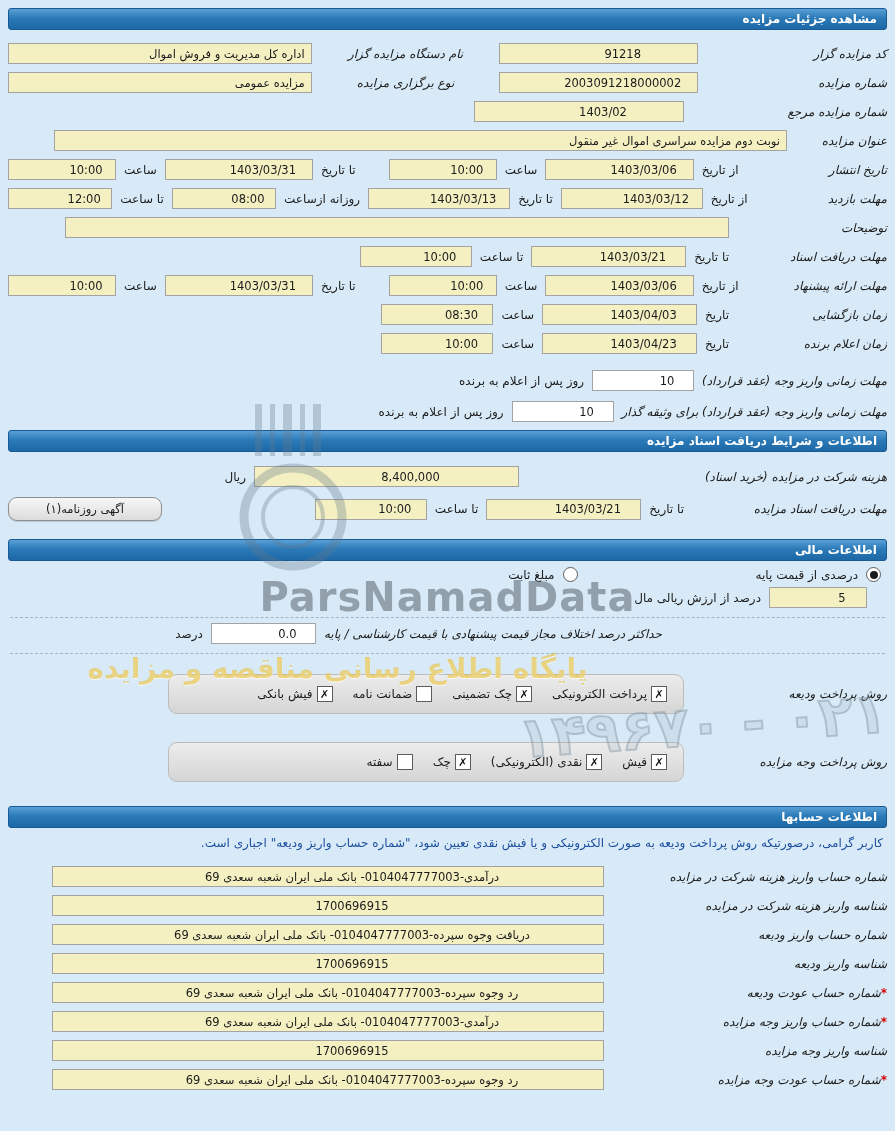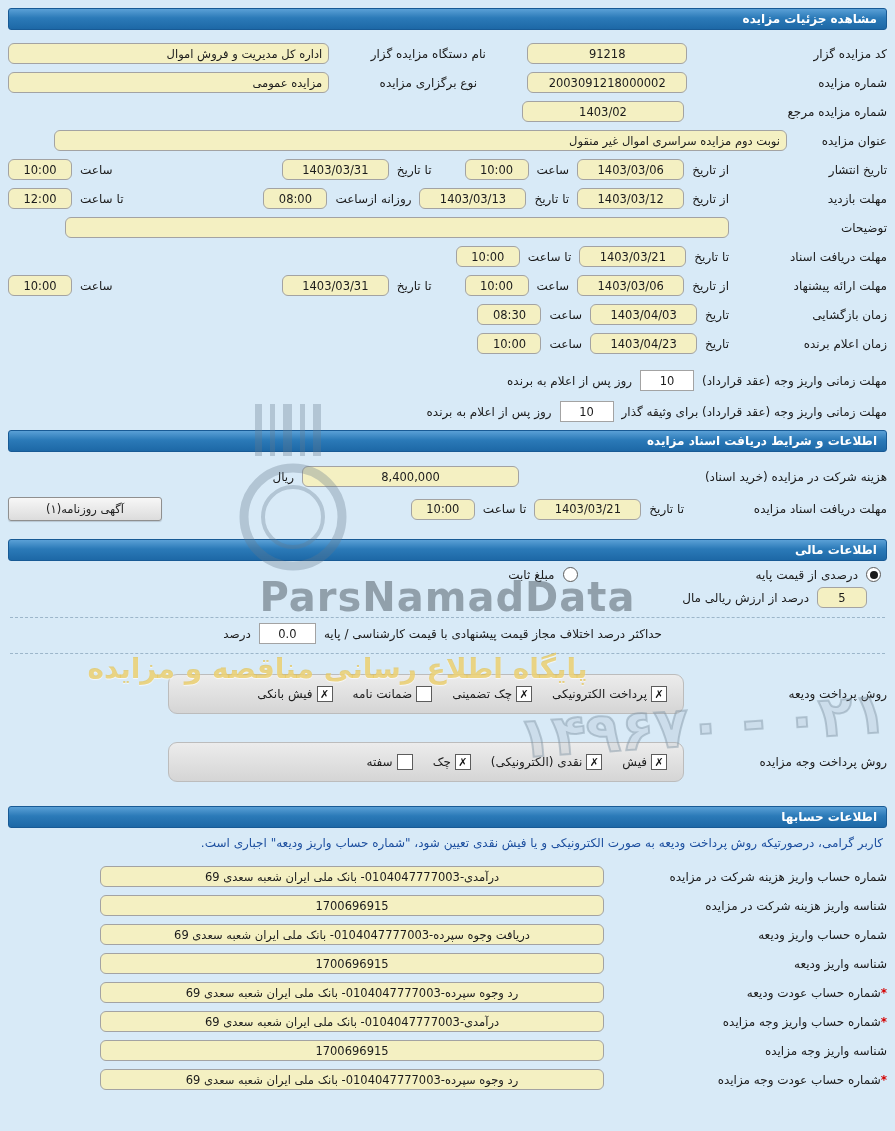--- a/index.html
+++ b/index.html
@@ -1,35 +1,35 @@
 <!DOCTYPE html>
 <html lang="fa"><head>
 <meta charset="utf-8">
 <style>
   html,body{margin:0;padding:0;}
   body{background:#d8eaf7;font-family:"DejaVu Sans",sans-serif;}
   .page{position:relative;width:895px;height:1131px;background:#d8eaf7;direction:rtl;overflow:hidden;color:#1b1b1b;font-size:12px;margin:0 auto;}
   .bar{height:20px;margin:0 8px;background:linear-gradient(180deg,#5aa0d6 0%,#2b7ab8 45%,#1d68a6 100%);border:1px solid #185a95;border-radius:3px;color:#fff;font-weight:bold;display:flex;align-items:center;padding:0 9px;font-size:12px;}
   .mt5{margin-top:5px}.mt6{margin-top:6px}.mt8{margin-top:8px}.mt10{margin-top:10px}.mt13{margin-top:13px}.mt14{margin-top:14px}.mt16{margin-top:16px}.mt18{margin-top:18px}.mt20{margin-top:20px}.mt24{margin-top:24px}.mt28{margin-top:28px}
   .r{display:flex;align-items:center;margin-left:8px;margin-right:8px;column-gap:8px;}
-  .lbl{white-space:nowrap;}
+  .lbl{white-space:nowrap;font-style:italic;}
   .lc{text-align:center;}
   .txt{white-space:nowrap;}
-  .f{height:19px;border:1px solid #a3a3a3;background:#ffffff;display:flex;align-items:center;justify-content:center;white-space:nowrap;font-size:11.5px;}
-  .y{background:#f4f0c2;border-radius:6px;}
+  .f{height:19px;border:1px solid #a3a3a3;background:#ffffff;display:flex;align-items:center;justify-content:center;white-space:nowrap;font-size:11.5px;padding-left:48px;}
+  .y{background:#f4f0c2;}
   .st{justify-content:flex-start;padding:0 6px;}
   .w48{width:48px}.w52{width:52px}.w55{width:55px}.w62{width:62px}.w92{width:92px}.w105{width:105px}.w150{width:150px}.w160{width:160px}.w185{width:185px}.w195{width:195px}.w215{width:215px}.w275{width:275px}.w312{width:312px}.w360{width:360px}.w502{width:502px}.w650{width:650px}.w719{width:719px}
   .ms25{margin-inline-start:25px}
   .ms170{margin-inline-start:170px}
   .msauto{margin-inline-start:auto}
   .pr6{padding-inline-start:6px}
   .pr20{padding-inline-start:20px}
   .pr225{padding-inline-start:225px}
   .dash{border-top:1px dashed #9cb6ca;margin:9px 10px 0;height:0;}
-  .btn{width:152px;height:22px;border:1px solid #8f8f8f;border-radius:3px;background:linear-gradient(180deg,#f7f7f7,#dcdcdc);display:flex;align-items:center;justify-content:center;font-size:11.5px;color:#222;box-shadow:0 1px 1px rgba(0,0,0,.15);cursor:pointer;}
+  .btn{width:152px;height:22px;border:1px solid #8f8f8f;border-radius:9px;background:linear-gradient(180deg,#f7f7f7,#dcdcdc);display:flex;align-items:center;justify-content:center;font-size:11.5px;color:#222;box-shadow:0 1px 1px rgba(0,0,0,.15);cursor:pointer;}
   .graybox{width:482px;height:38px;border-radius:9px;border:1px solid #bcbcbc;background:linear-gradient(180deg,#ececec,#d5d5d5);display:flex;align-items:center;gap:20px;padding:0 16px;}
   .ck{display:flex;align-items:center;gap:4px;}
   .cb{width:14px;height:14px;border:1px solid #5c5c5c;background:#fff;display:flex;align-items:center;justify-content:center;font-size:11px;font-weight:bold;line-height:1;color:#111;cursor:pointer;}
   .radio{width:13px;height:13px;border:1px solid #5c5c5c;border-radius:50%;background:#fff;position:relative;flex:0 0 auto;cursor:pointer;}
   .radio.on::after{content:"";position:absolute;inset:2.5px;border-radius:50%;background:#1b1b1b;}
   .notice{margin:8px 12px 16px;text-align:right;color:#1d4f9f;font-size:12px;}
   .star{color:#d40000;font-weight:bold;}
   
   .wm{position:absolute;inset:0;pointer-events:none;z-index:50;}
   .wm-brand{position:absolute;top:574px;left:0;right:0;text-align:center;font-size:40px;font-weight:bold;color:rgba(88,99,110,0.55);letter-spacing:1px;direction:ltr;}

